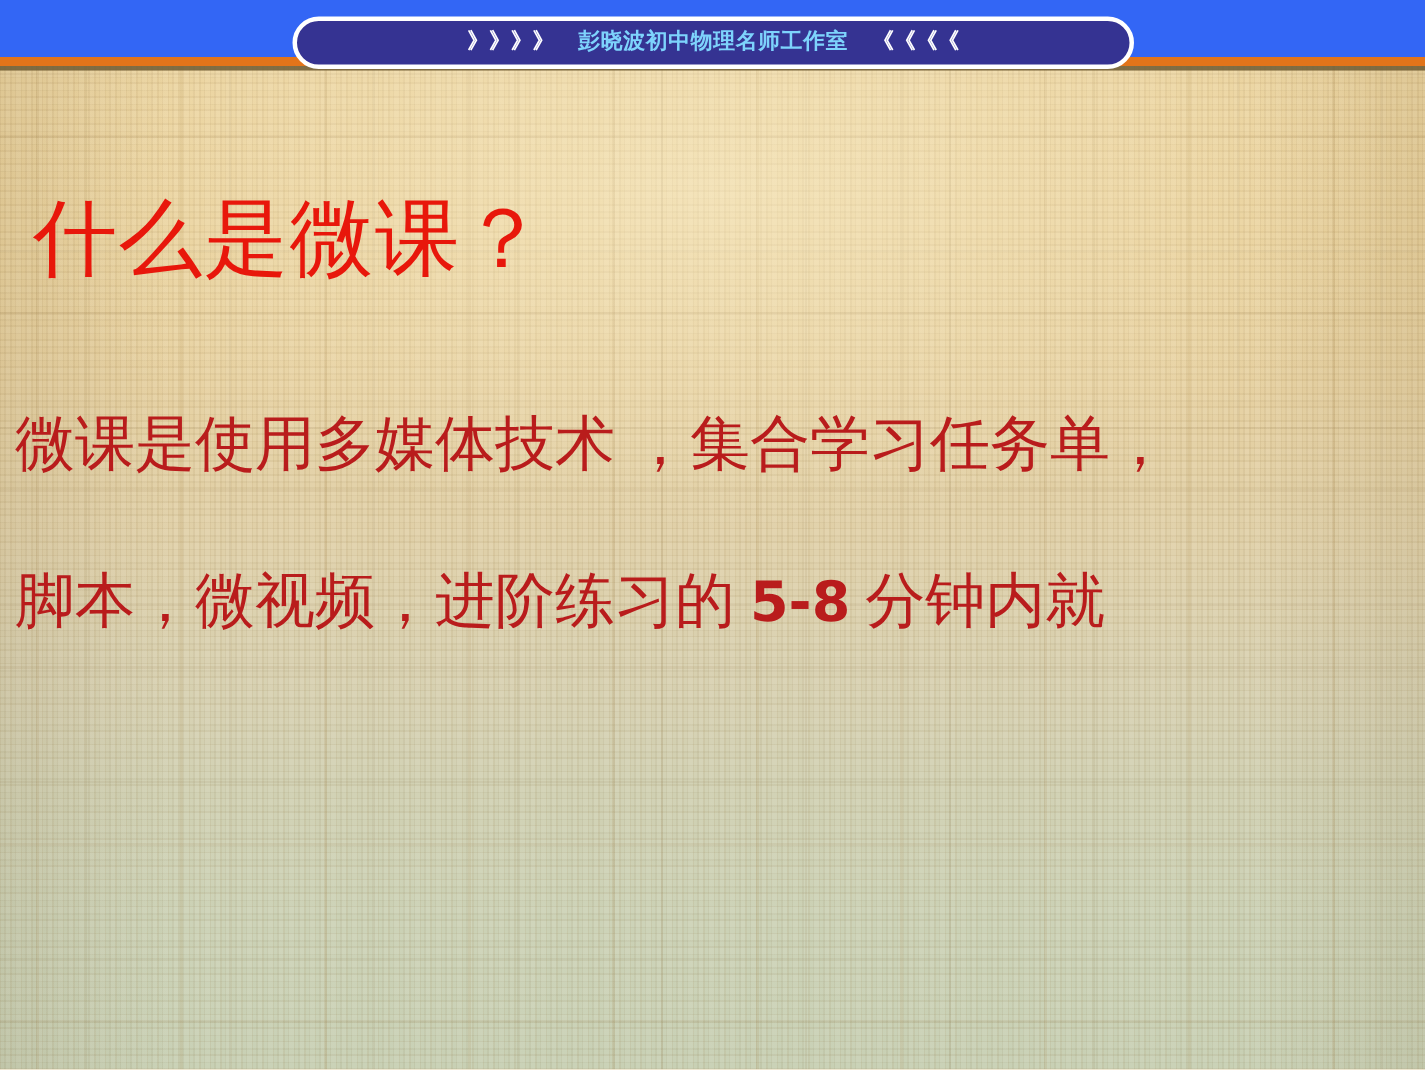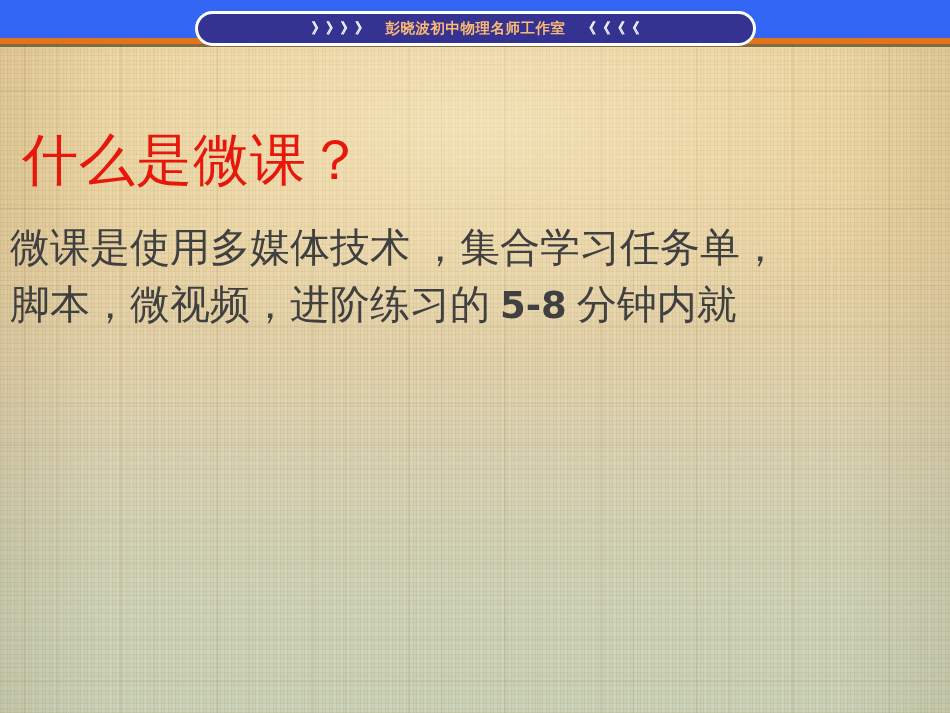--- a/index.html
+++ b/index.html
@@ -136,21 +136,21 @@
     box-sizing: border-box;
     background: #353392;
     border: 3px solid #ffffff;
     border-radius: 19px;
     display: flex;
     align-items: center;
     justify-content: center;
     gap: 0px;
   }
   .pill-text {
-    color: #fdba74;
+    color: #7dd3fc;
     font-family: "DejaVu Sans", "Liberation Sans", sans-serif;
     font-size: 14.5px;
     font-weight: bold;
     letter-spacing: 0.5px;
     white-space: nowrap;
     line-height: 1;
   }
   .pill-arrows {
     color: #ffffff;
     font-family: "DejaVu Sans", "Liberation Sans", sans-serif;
@@ -184,26 +184,27 @@
     letter-spacing: 1px;
   }
 
   .body-block {
     position: absolute;
     left: 10px;
     top: 172px;
     width: 920px;
   }
   .body-line {
-    color: #404040;
+    color: #b91c1c;
     font-family: "Liberation Serif", "DejaVu Serif", serif;
     font-size: 40px;
     line-height: 57px;
     white-space: nowrap;
     letter-spacing: 0px;
+    margin-top: 48px;
   }
   .num {
     font-family: "DejaVu Sans", "Liberation Sans", sans-serif;
     font-weight: bold;
     font-size: 37px;
   }
 </style>
 </head>
 <body>
 

